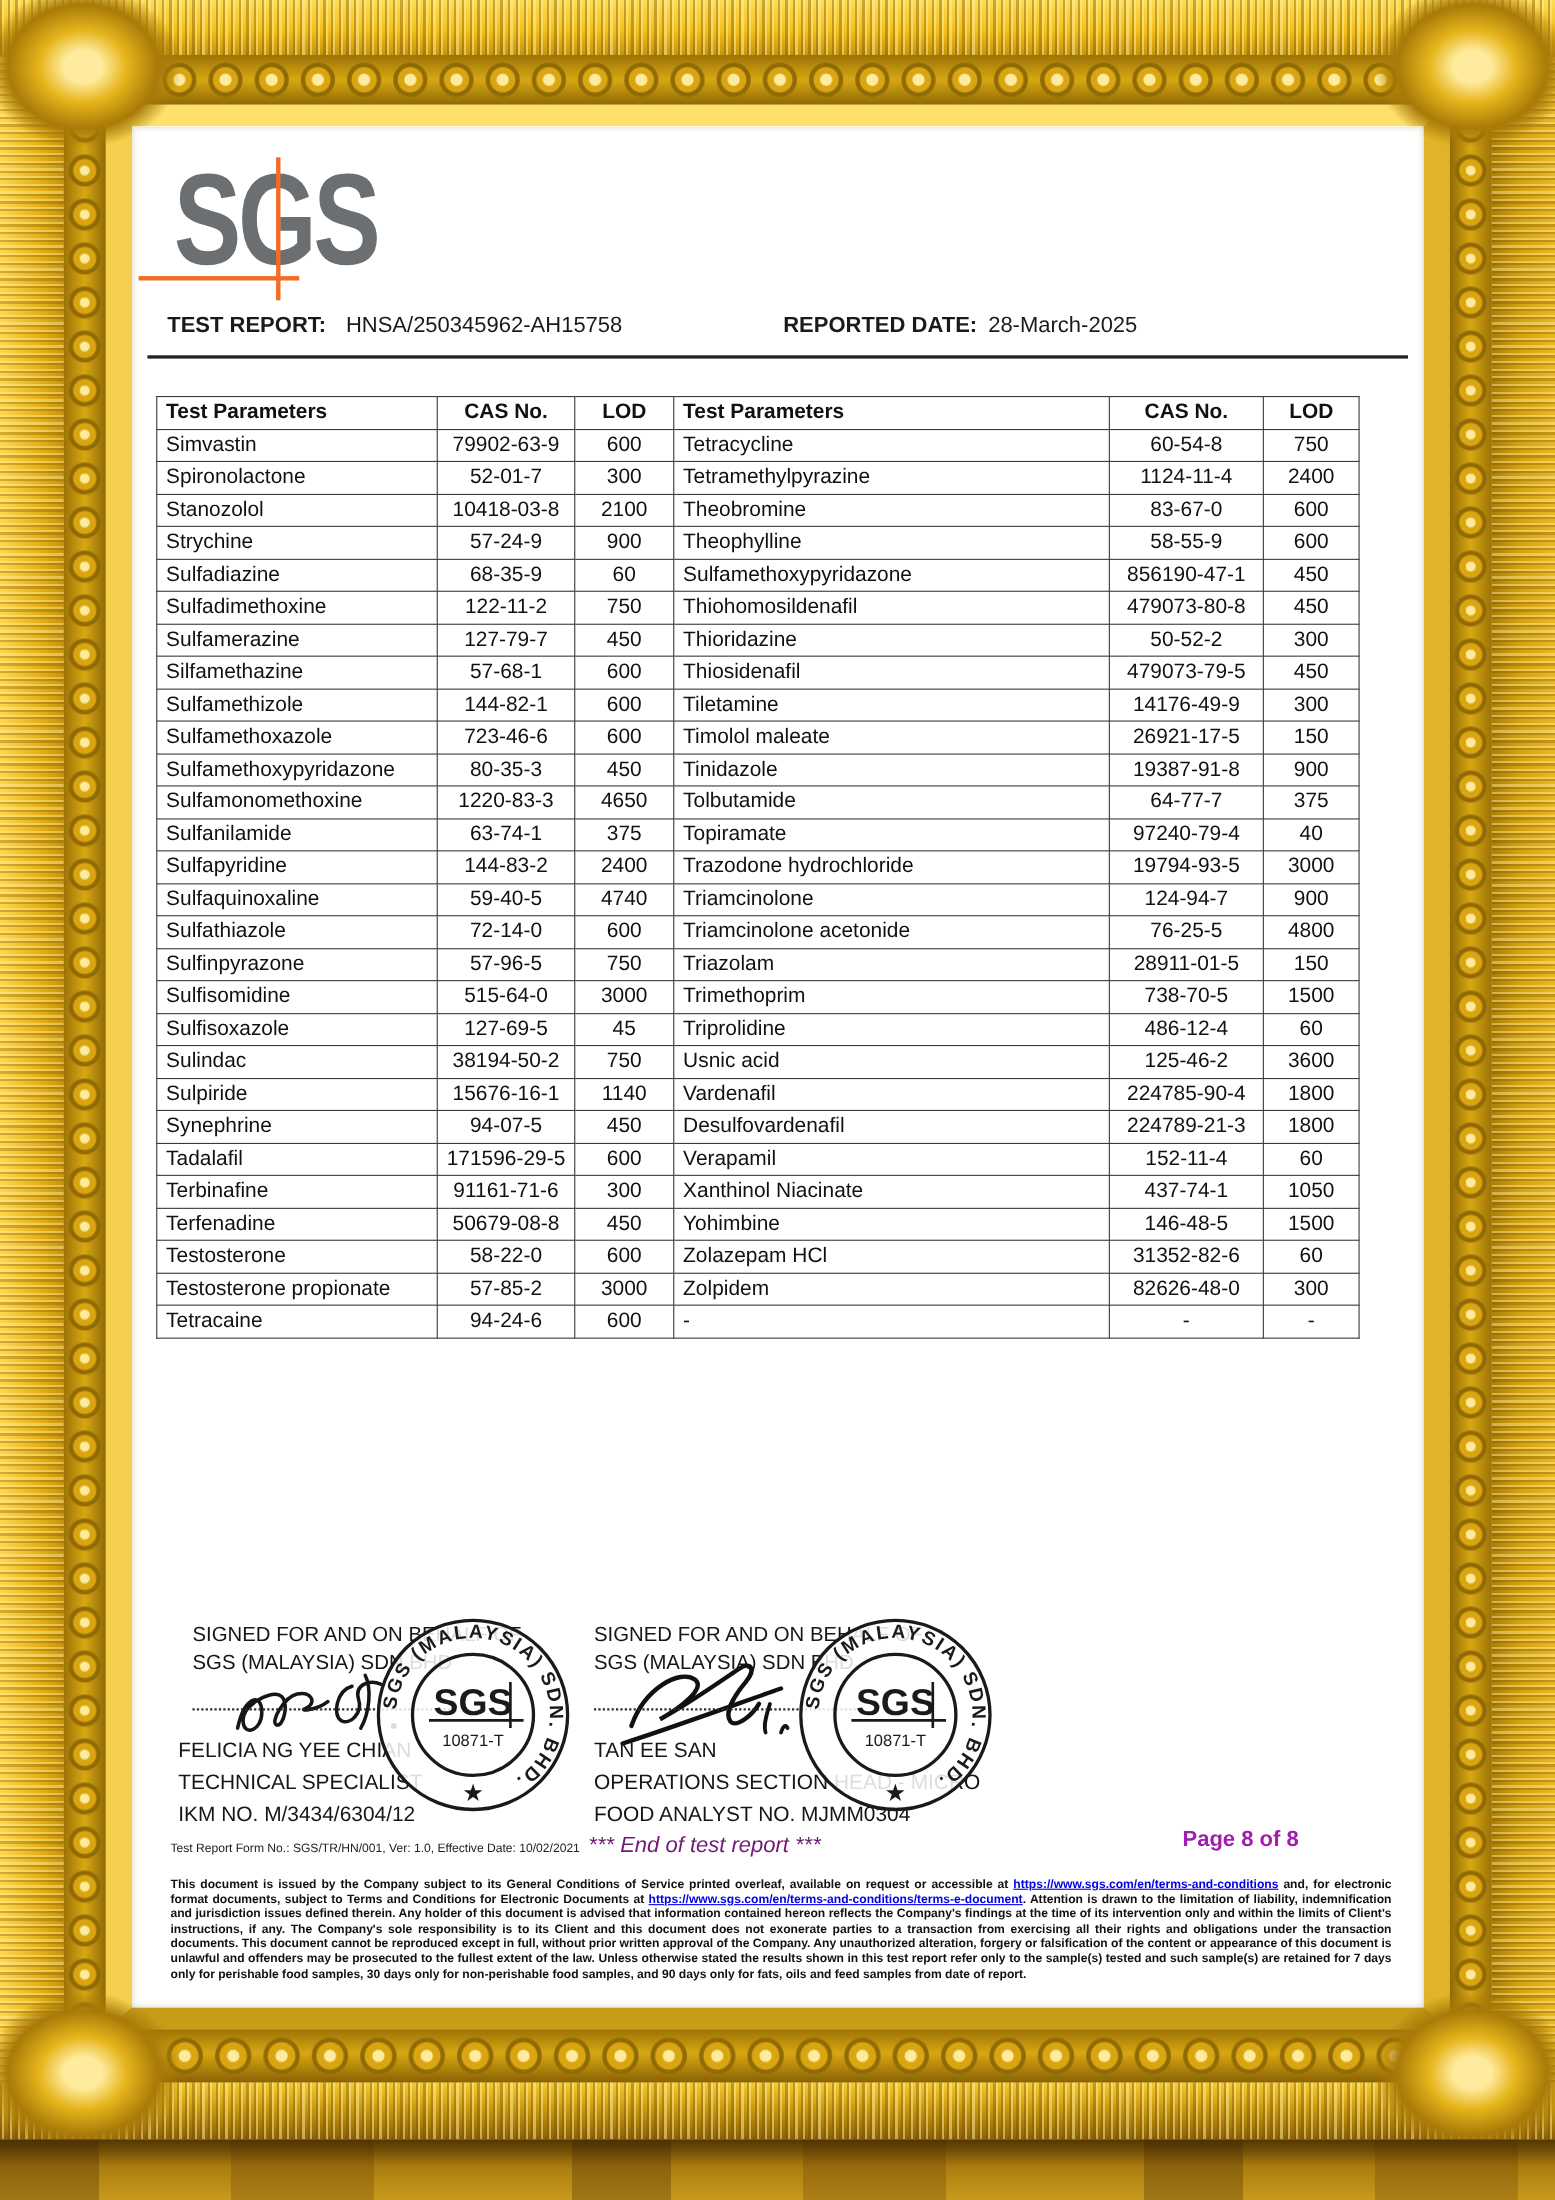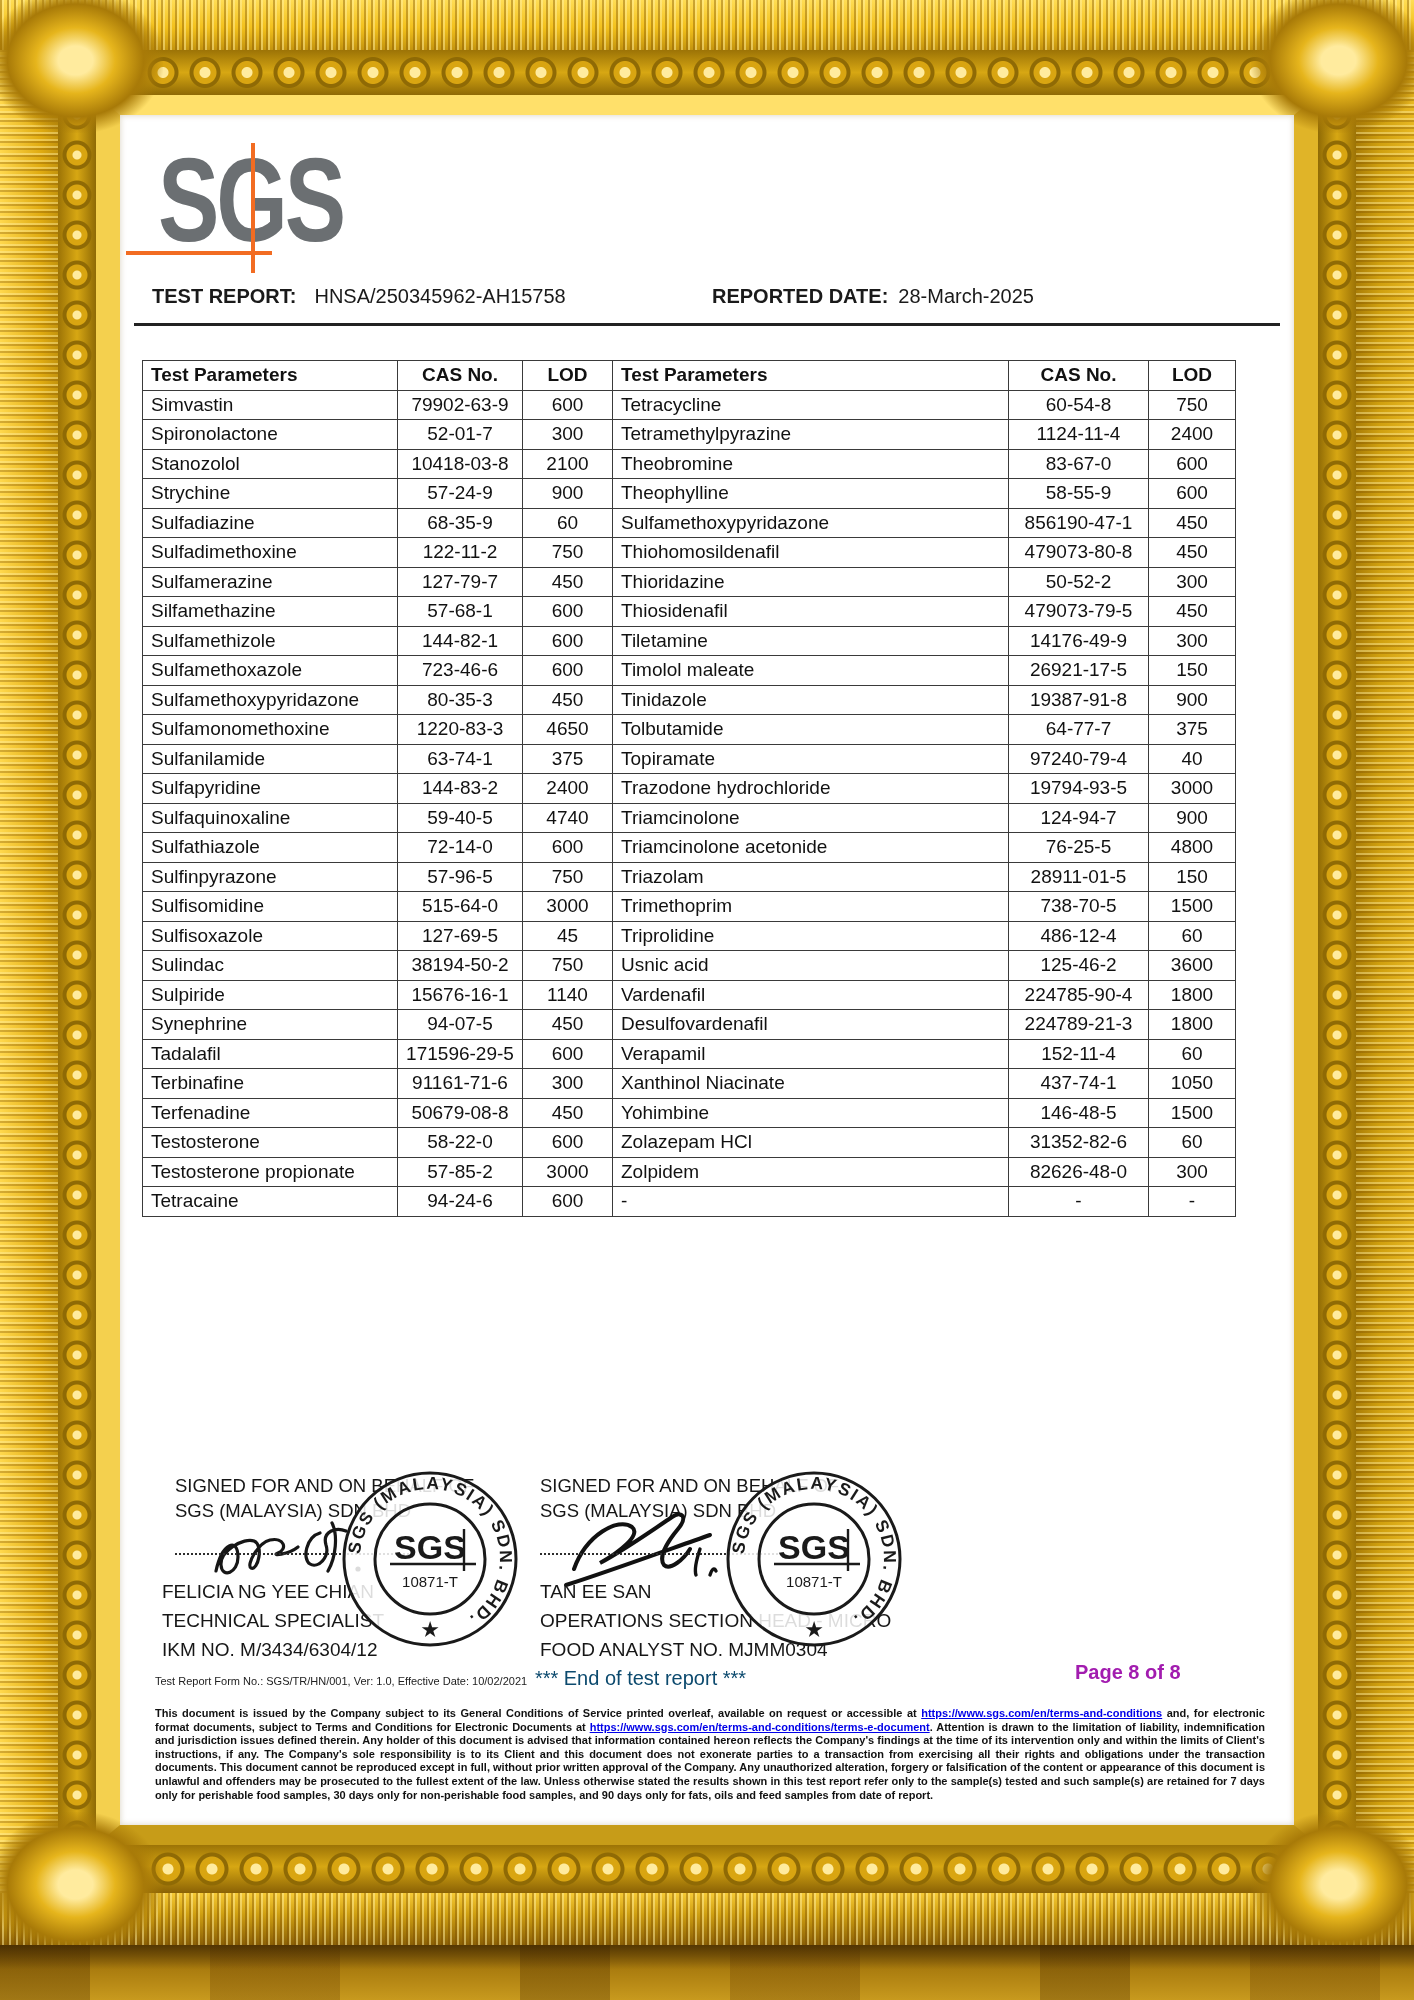--- a/index.html
+++ b/index.html
@@ -76,21 +76,21 @@
   td.c-param{text-align:left;}
   td.c-num{text-align:center;}
   
   .sig-block{font-size:18.5px;line-height:25px;color:#161616;}
   .sig-b1{left:55px;top:1358px;} .sig-b2{left:420px;top:1358px;}
   .sig-scribble{position:absolute;}
   .sig-dots{position:absolute;width:238px;border-bottom:2.5px dotted #2d2d2d;}
   .sig-names{position:absolute;font-size:19px;line-height:29px;color:#161616;white-space:nowrap;}
   .stamp{position:absolute;width:184px;height:184px;}
   
-  .endline{left:0;top:1552px;width:1041px;text-align:center;font-size:20px;color:#0c4a6e;}
+  .endline{left:0;top:1552px;width:1041px;text-align:center;font-size:20px;color:#701a75;font-style:italic;}
   .pageno{left:955px;top:1546px;font-size:20px;font-weight:bold;color:#a21caf;}
   .formno{left:35px;top:1560px;font-size:11px;color:#222;}
   .disclaimer{left:35px;top:1592px;width:1110px;font-size:11px;font-weight:bold;
       line-height:13.6px;text-align:justify;color:#111;}
   .disclaimer a{color:#0000e8;text-decoration:underline;}
 </style>
 </head>
 <body>
 
 <div class="frame">

